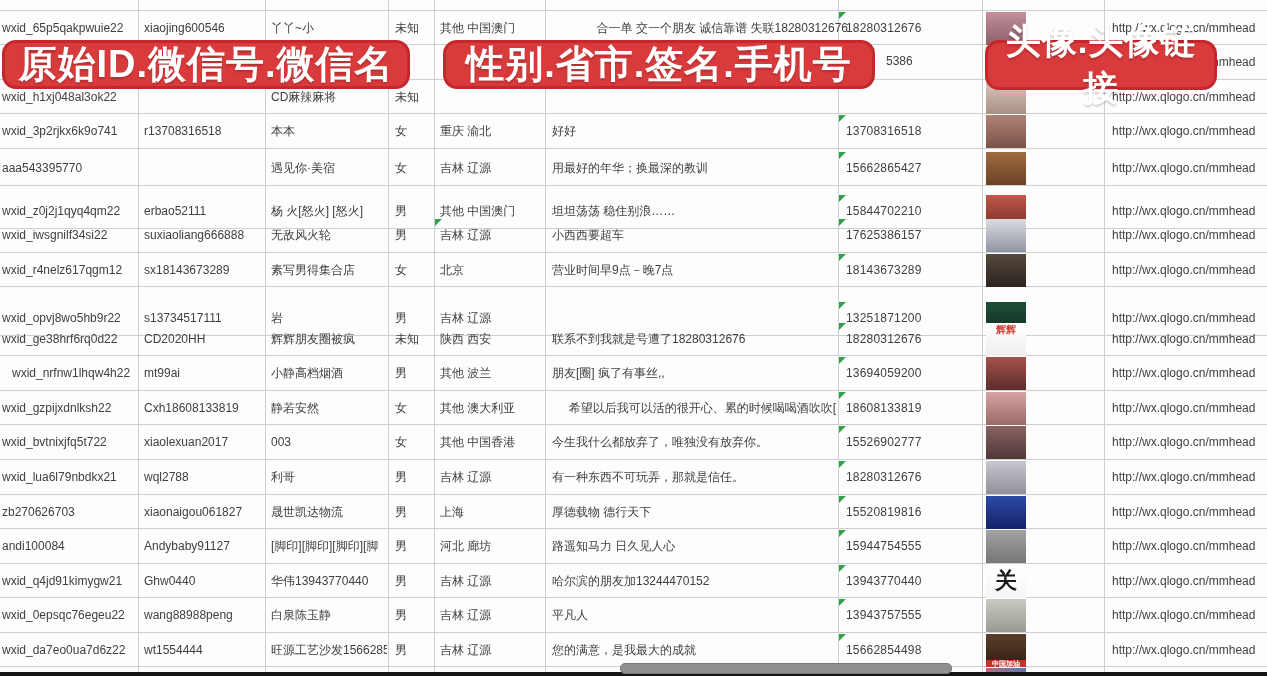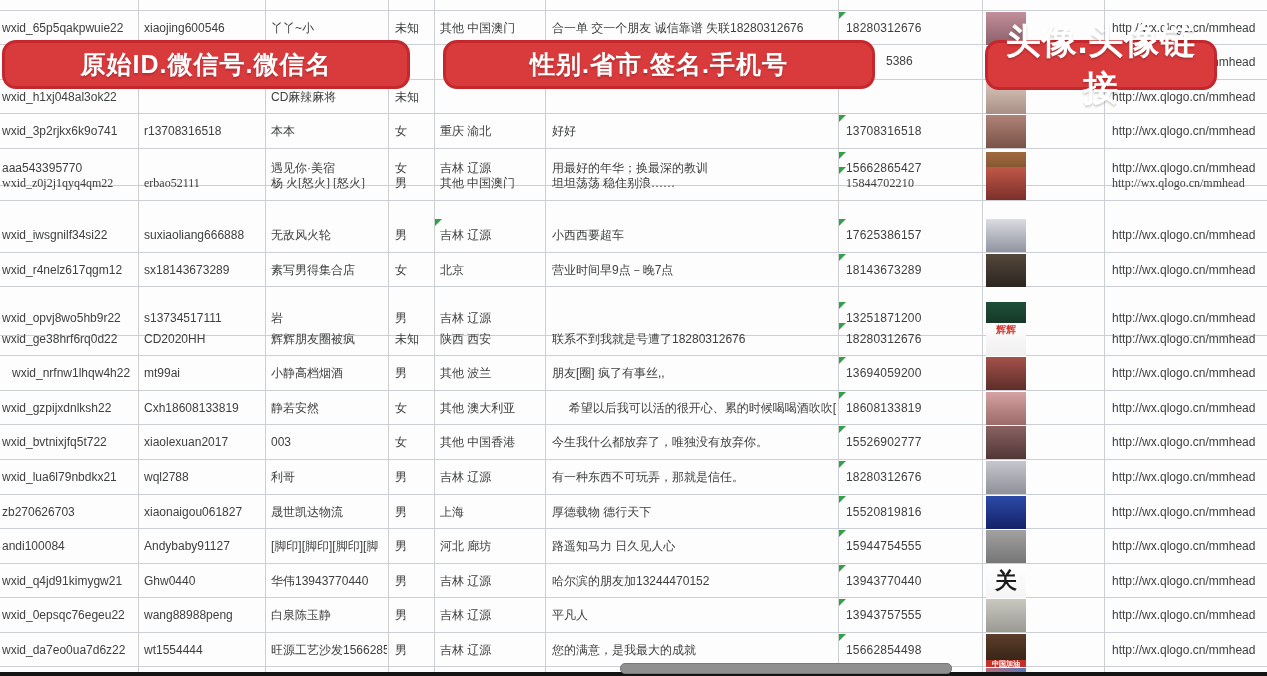--- a/index.html
+++ b/index.html
@@ -7,21 +7,21 @@
   #screen{position:relative;width:1267px;height:676px;background:#fdfdfd;overflow:hidden;color:#3f4040;}
   .vline{position:absolute;top:0;width:1px;height:672px;background:#ccd0d4;}
   #topline{position:absolute;left:0;top:10px;width:1267px;height:1px;background:#ccd0d4;}
   .row{position:absolute;left:0;width:1267px;height:34.57px;border-bottom:1px solid #ccd0d4;box-sizing:border-box;}
   .cell{position:absolute;top:0;height:34px;line-height:34px;font-size:12px;white-space:nowrap;overflow:hidden;}
   .c-phone{letter-spacing:0.2px;}
   .tri{position:absolute;width:0;height:0;border-top:7px solid #33a04a;border-right:7px solid transparent;}
   .avatar{position:absolute;top:1px;width:40px;height:33px;overflow:hidden;}
   .av-label{position:absolute;left:0;width:100%;text-align:center;font-weight:bold;line-height:1;}
   .banner{position:absolute;background:#d93a3c;border:3px solid #c5282c;border-radius:14px;color:#ffffff;
-          font-weight:bold;font-size:25px;letter-spacing:1px;text-align:center;box-sizing:border-box;
+          font-weight:bold;font-size:38px;letter-spacing:1px;text-align:center;box-sizing:border-box;
           padding:1px 4px;z-index:20;text-shadow:0 2px 2px rgba(0,0,0,0.18);
           display:flex;align-items:center;justify-content:center;}
   #banner1{left:2px;top:40px;width:408px;height:49px;}
   #banner2{left:443px;top:40px;width:432px;height:49px;}
   #banner3{left:985px;top:40px;width:232px;height:50px;font-size:35px;}
   #frag-5386{position:absolute;left:886px;top:44px;height:32px;line-height:34px;font-size:12px;z-index:5;}
   #hscroll{position:absolute;left:620px;top:663px;width:330px;height:9px;background:#8f8f8f;border:1px solid #787878;border-radius:5px;z-index:30;}
   #bottom-edge{position:absolute;left:0;top:672px;width:1267px;height:4px;background:#141414;z-index:29;}
   #partial-avatar{position:absolute;left:986px;top:668px;width:40px;height:5px;background:linear-gradient(90deg,#b86a74,#5a78b8);}
 </style>
@@ -40,21 +40,21 @@
       <div class="vline" style="left: 1104px;"></div>
     </div>
   <div id="topline"></div>
   <div id="rows-layer">
       <div class="row" style="top: 10.6px;">
         <span class="cell c-wxid" style="left: 2px; width: 134px;">wxid_65p5qakpwuie22</span>
         <span class="cell c-weixin_id" style="left: 144px; width: 119px;">xiaojing600546</span>
         <span class="cell c-name" style="left: 271px; width: 116px;">丫丫~小</span>
         <span class="cell c-gender" style="left: 395px; width: 37px;">未知</span>
         <span class="cell c-region" style="left: 440px; width: 103px;">其他 中国澳门</span>
-        <span class="cell c-signature" style="left: 552px; width: 284px;">合一单 交一个朋友 诚信靠谱 失联18280312676</span>
+        <span class="cell c-signature" style="left: 564px; width: 284px; text-align: right;">合一单 交一个朋友 诚信靠谱 失联18280312676</span>
         <span class="cell c-phone" style="left: 846px; width: 132px;">18280312676</span>
         <span class="cell c-url" style="left: 1112px; width: 155px;">http://wx.qlogo.cn/mmhead</span>
         <div class="avatar" title="young-woman-photo" style="left: 986px; background: linear-gradient(rgb(194, 144, 154), rgb(138, 95, 106));"></div>
         <div class="tri" style="left: 839px; top: 1px;"></div>
       </div>
       <div class="row" style="top: 45.17px;">
         <span class="cell c-url" style="left: 1112px; width: 155px;">http://wx.qlogo.cn/mmhead</span>
         <div class="avatar" title="photo-hidden-by-banner" style="left: 986px; background: linear-gradient(rgb(168, 176, 188), rgb(125, 134, 148));"></div>
         <div class="tri" style="left: 839px; top: 1px;"></div>
       </div>
@@ -81,21 +81,21 @@
         <span class="cell c-wxid" style="left: 2px; width: 134px;">aaa543395770</span>
         <span class="cell c-name" style="left: 271px; width: 116px;">遇见你·美宿</span>
         <span class="cell c-gender" style="left: 395px; width: 37px;">女</span>
         <span class="cell c-region" style="left: 440px; width: 103px;">吉林 辽源</span>
         <span class="cell c-signature" style="left: 552px; width: 284px;">用最好的年华；换最深的教训</span>
         <span class="cell c-phone" style="left: 846px; width: 132px;">15662865427</span>
         <span class="cell c-url" style="left: 1112px; width: 155px;">http://wx.qlogo.cn/mmhead</span>
         <div class="avatar" title="brown-figure-photo" style="left: 986px; background: linear-gradient(rgb(160, 106, 62), rgb(107, 66, 38));"></div>
         <div class="tri" style="left: 839px; top: 1px;"></div>
       </div>
-      <div class="row" style="top: 166px; font-family: Liberation Serif, serif;">
+      <div class="row" style="top: 194px;">
         <span class="cell c-wxid" style="left: 2px; width: 134px;">wxid_z0j2j1qyq4qm22</span>
         <span class="cell c-weixin_id" style="left: 144px; width: 119px;">erbao52111</span>
         <span class="cell c-name" style="left: 271px; width: 116px;">杨 火[怒火] [怒火]</span>
         <span class="cell c-gender" style="left: 395px; width: 37px;">男</span>
         <span class="cell c-region" style="left: 440px; width: 103px;">其他 中国澳门</span>
         <span class="cell c-signature" style="left: 552px; width: 284px;">坦坦荡荡 稳住别浪……</span>
         <span class="cell c-phone" style="left: 846px; width: 132px;">15844702210</span>
         <span class="cell c-url" style="left: 1112px; width: 155px;">http://wx.qlogo.cn/mmhead</span>
         <div class="avatar" title="group-photo-red" style="left: 986px; background: linear-gradient(rgb(192, 88, 72), rgb(124, 47, 43));"></div>
         <div class="tri" style="left: 839px; top: 1px;"></div>

